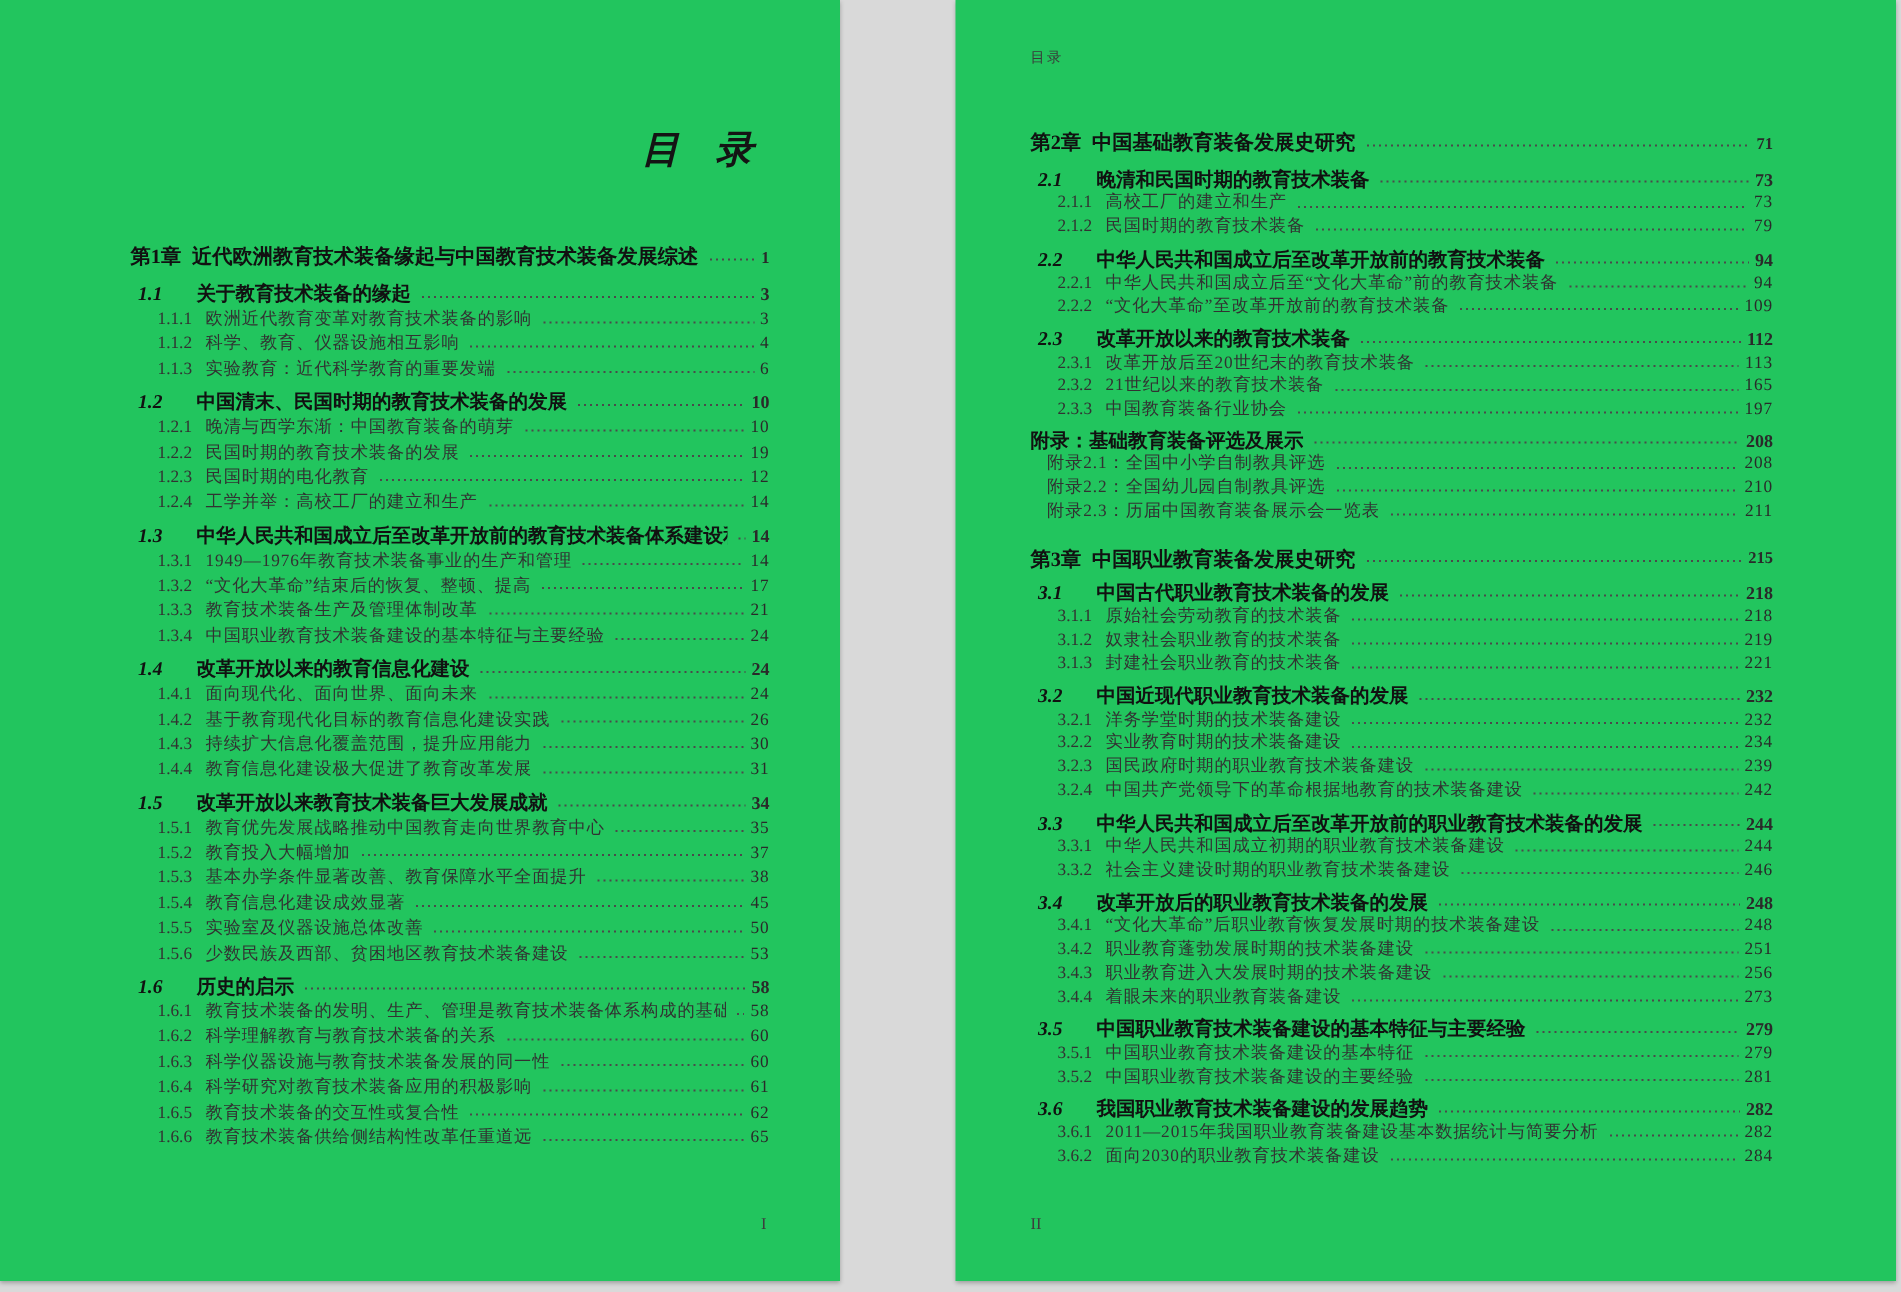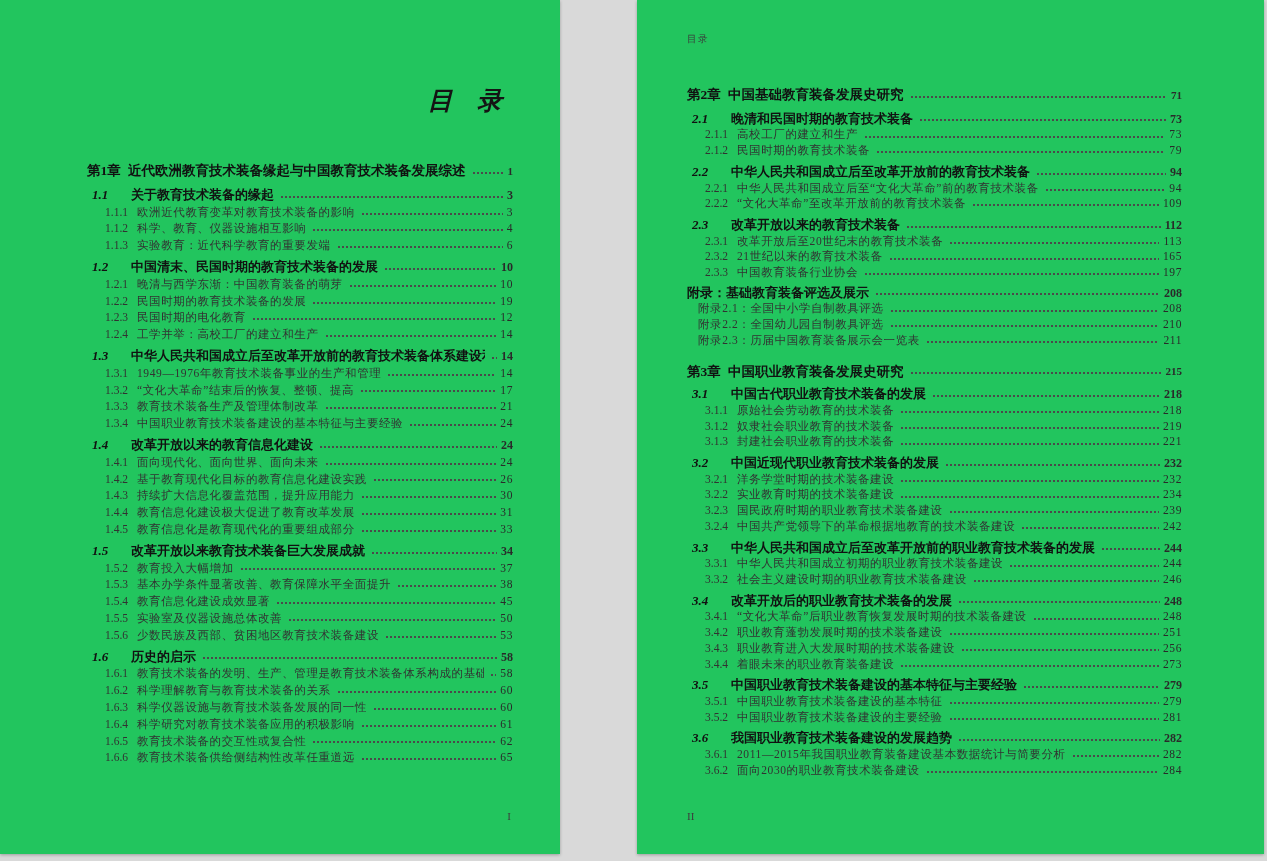--- a/index.html
+++ b/index.html
@@ -189,31 +189,31 @@
         <span class="ttl">持续扩大信息化覆盖范围，提升应用能力</span>
         <span class="leader"></span>
         <span class="pg">30</span>
       </div>
       <div class="row lvl-sub">
         <span class="num">1.4.4</span>
         <span class="ttl">教育信息化建设极大促进了教育改革发展</span>
         <span class="leader"></span>
         <span class="pg">31</span>
       </div>
-      <div class="row lvl-sub">
-        <span class="num">1.4.5</span>
-        <span class="ttl">教育信息化是教育现代化的重要组成部分</span>
-        <span class="leader"></span>
-        <span class="pg">33</span>
-      </div>
       <div class="row lvl-section">
         <span class="num">1.5</span>
         <span class="ttl">改革开放以来教育技术装备巨大发展成就</span>
         <span class="leader"></span>
         <span class="pg">34</span>
+      </div>
+      <div class="row lvl-sub">
+        <span class="num">1.5.1</span>
+        <span class="ttl">教育优先发展战略推动中国教育走向世界教育中心</span>
+        <span class="leader"></span>
+        <span class="pg">35</span>
       </div>
       <div class="row lvl-sub">
         <span class="num">1.5.2</span>
         <span class="ttl">教育投入大幅增加</span>
         <span class="leader"></span>
         <span class="pg">37</span>
       </div>
       <div class="row lvl-sub">
         <span class="num">1.5.3</span>
         <span class="ttl">基本办学条件显著改善、教育保障水平全面提升</span>

